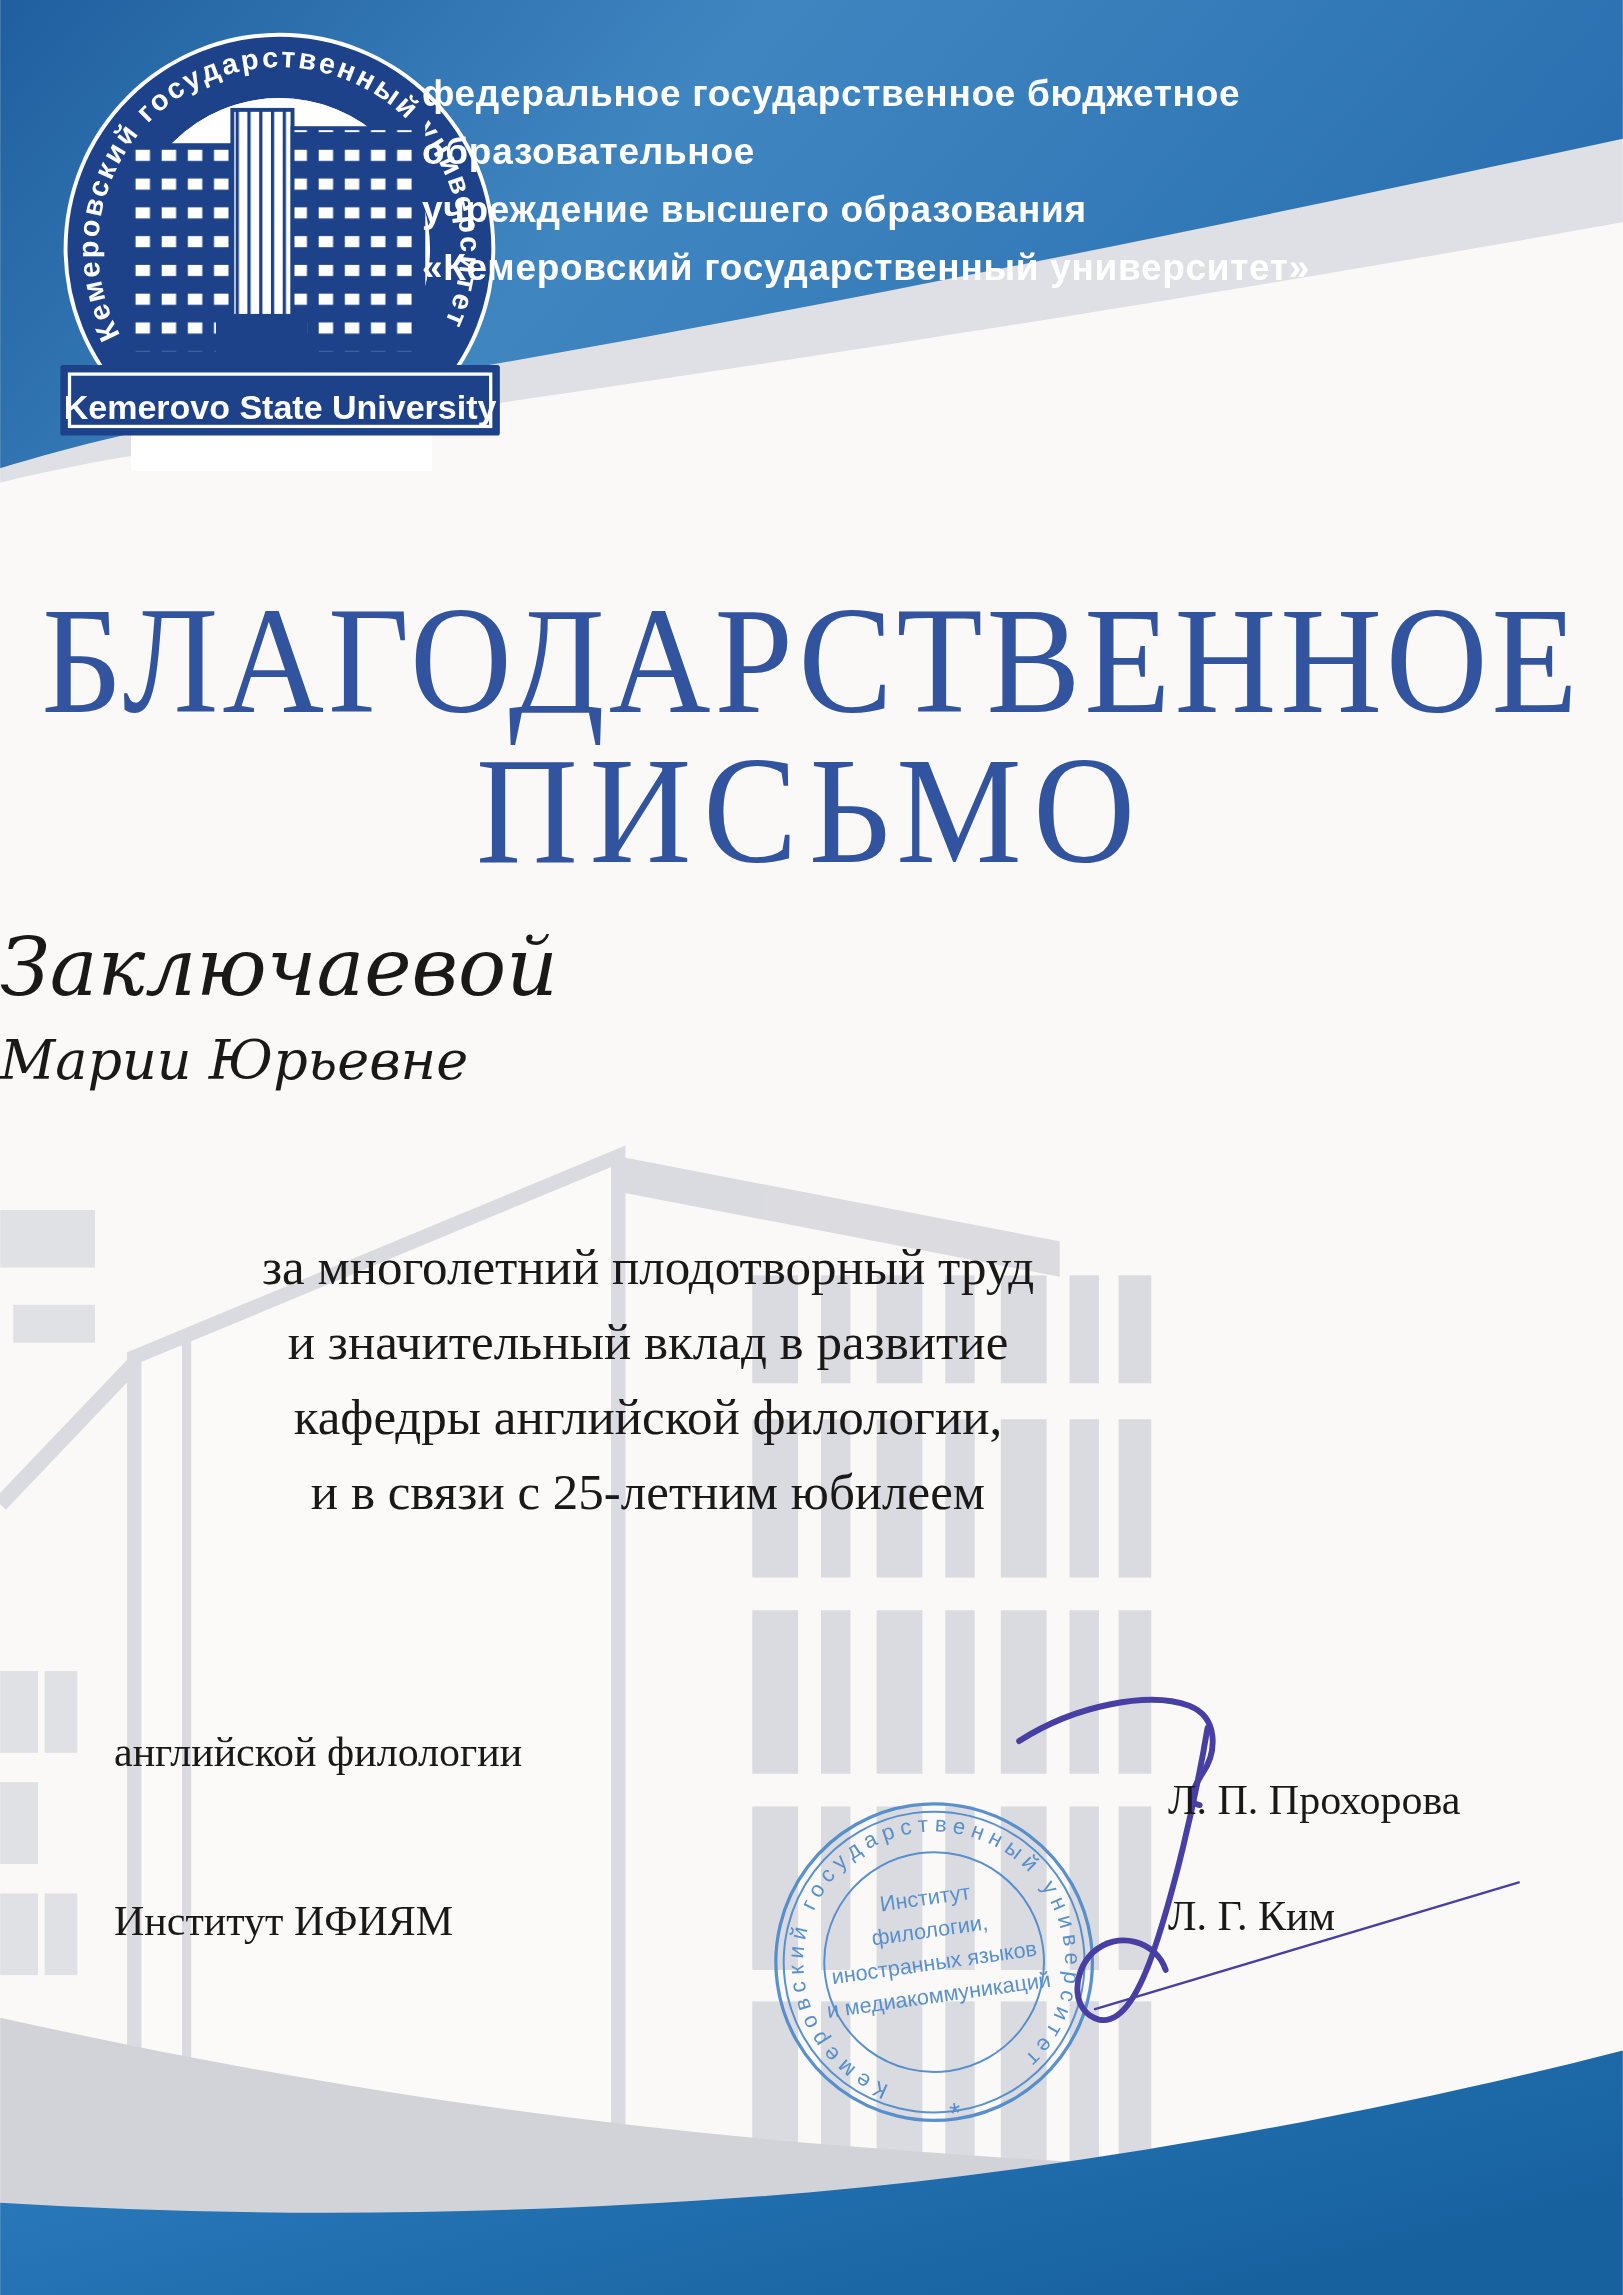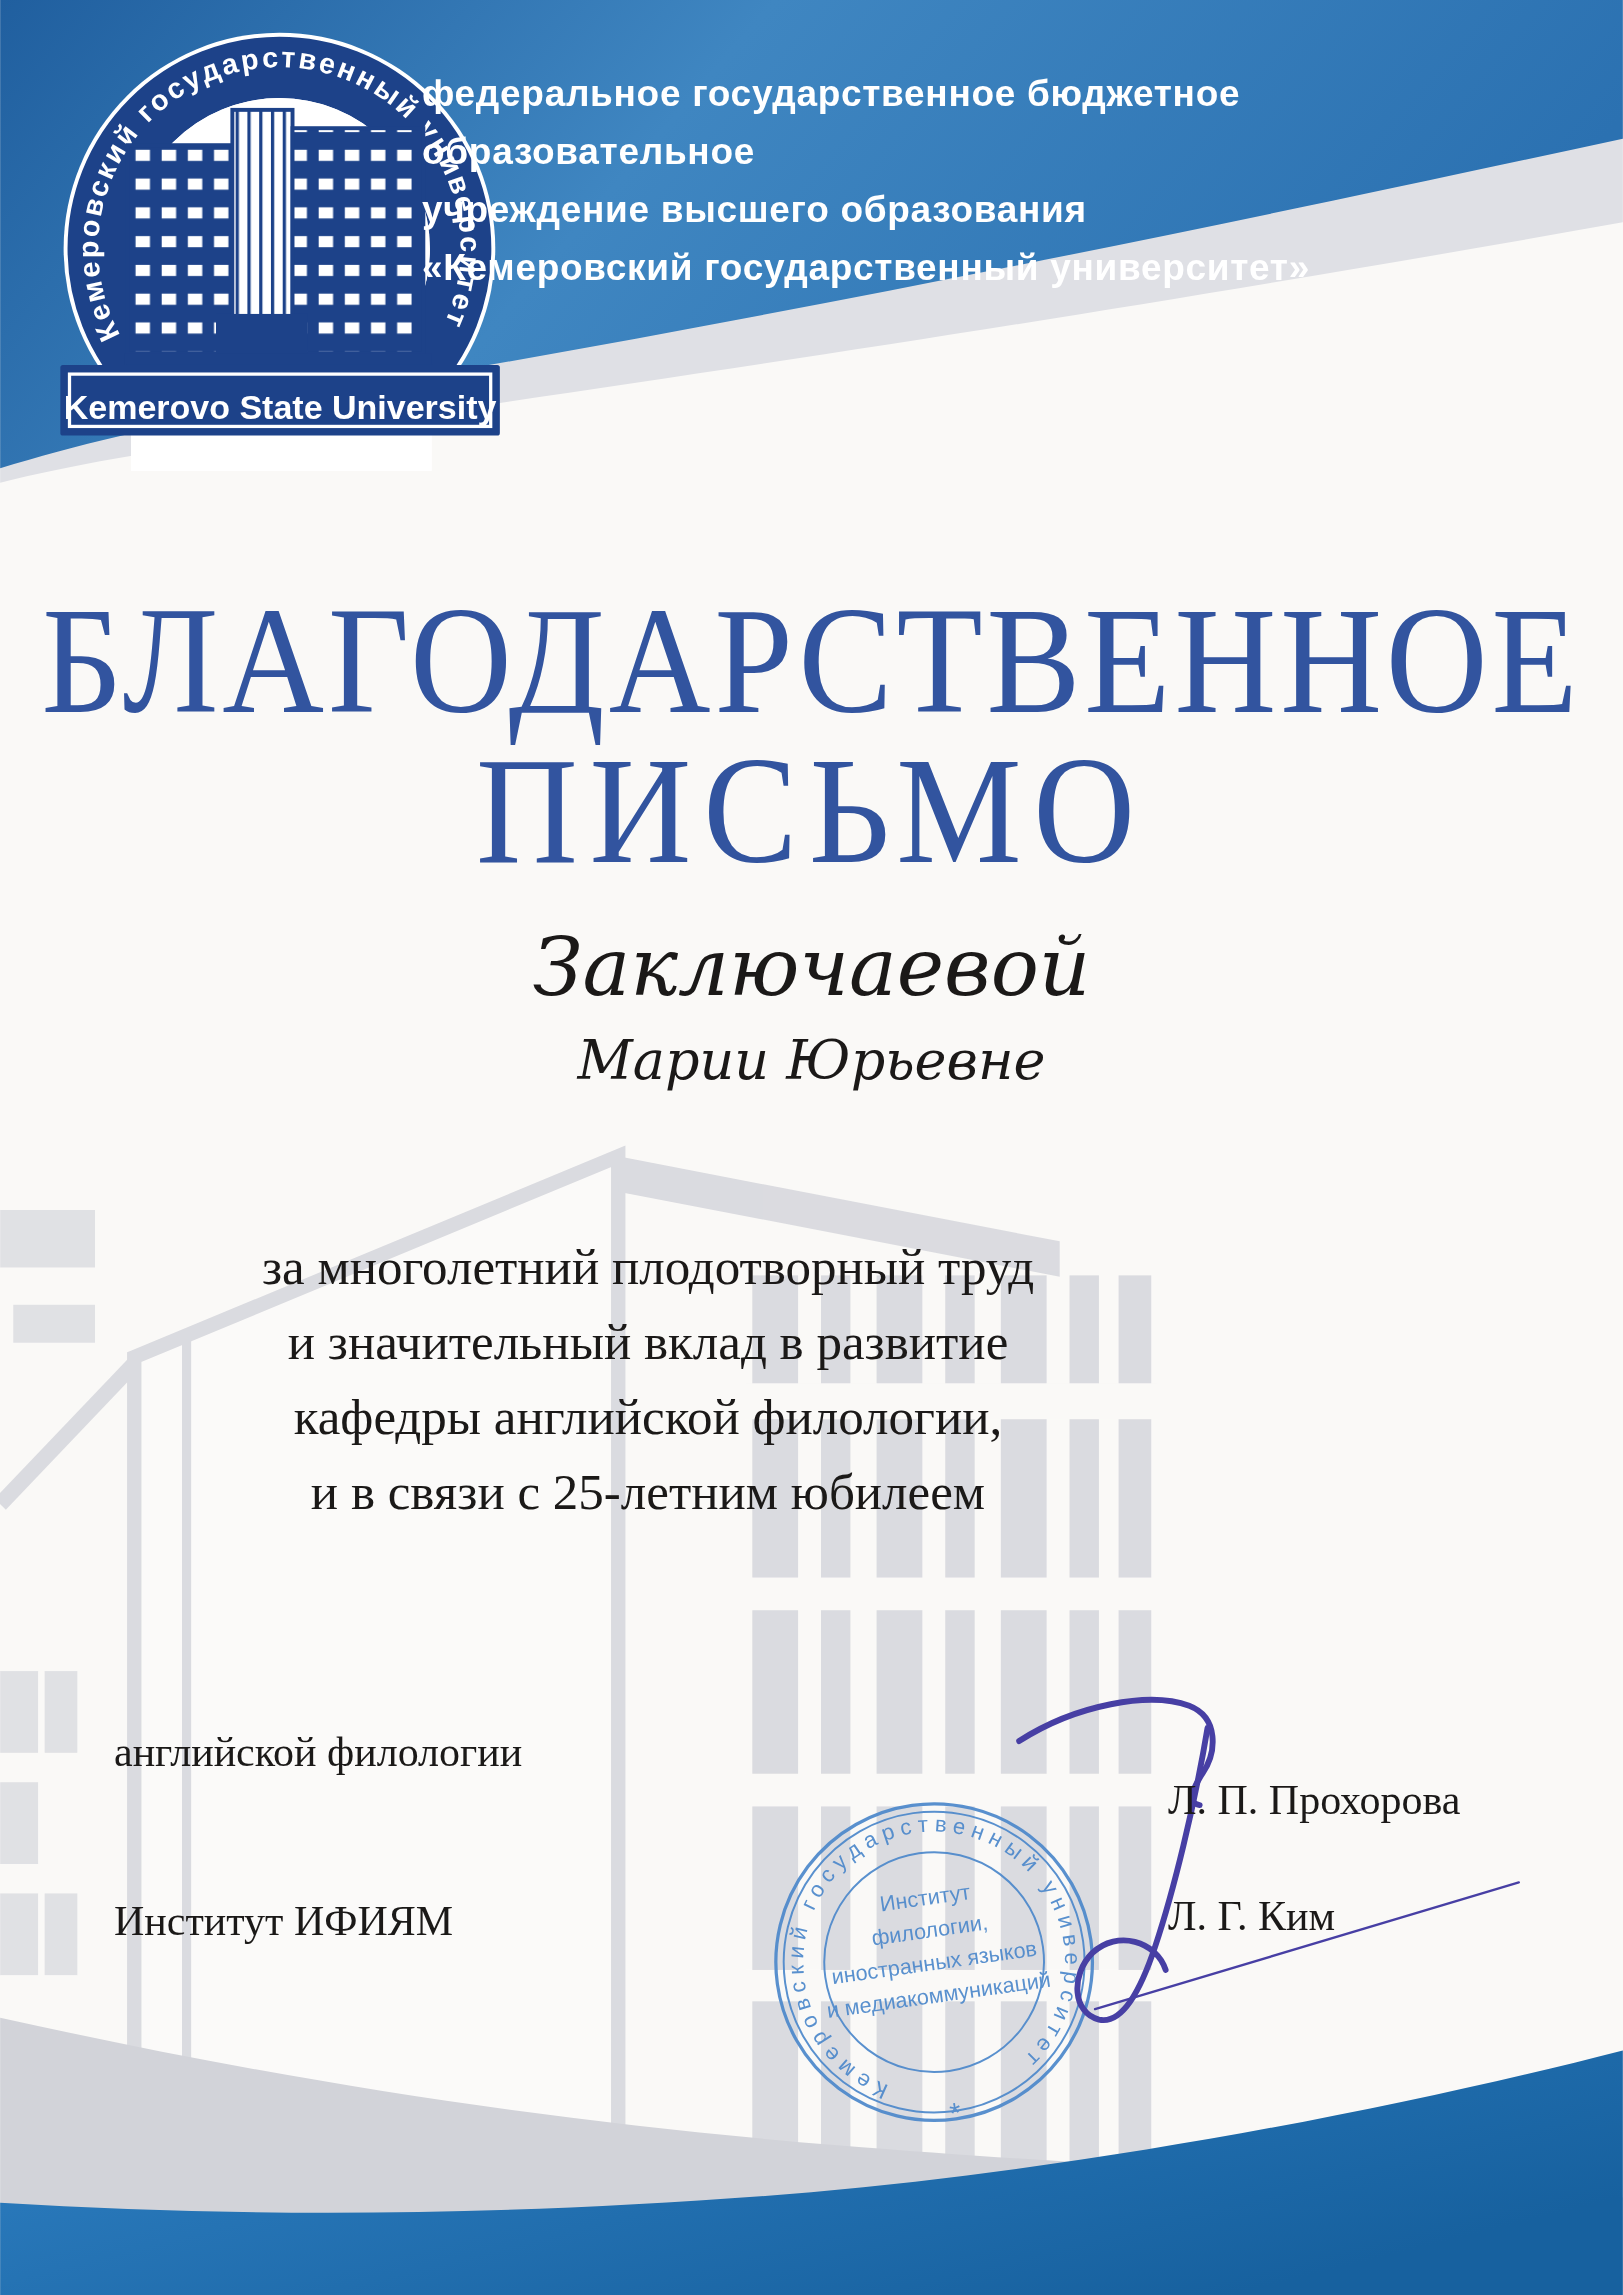--- a/index.html
+++ b/index.html
@@ -24,21 +24,21 @@
     left:0;width:1623px;text-align:center;
     color:var(--title-blue,#32549f);
     font-family:"Liberation Serif",serif;
     font-weight:400;line-height:1;
     transform:scaleY(1.08);transform-origin:center top;
   }
   .title-1{top:585px;font-size:141px;letter-spacing:3.9px;}
   .title-2{top:735px;font-size:141px;letter-spacing:11.8px;}
   
   .script-line{
-    left:0;width:1623px;text-align:center;
+    left:0;width:1623px;
     font-family:"DejaVu Serif","Liberation Serif",serif;
     font-style:italic;color:var(--text-black,#1b1918);line-height:1;
   }
   .recip-1{top:928px;font-size:80px;}
   .recip-2{top:1034px;font-size:54px;}
   
   .body-text{
     left:0;top:1230px;width:1296px;text-align:center;
     font-size:51px;line-height:75px;color:var(--text-black,#1b1918);
     font-family:"Liberation Serif",serif;

